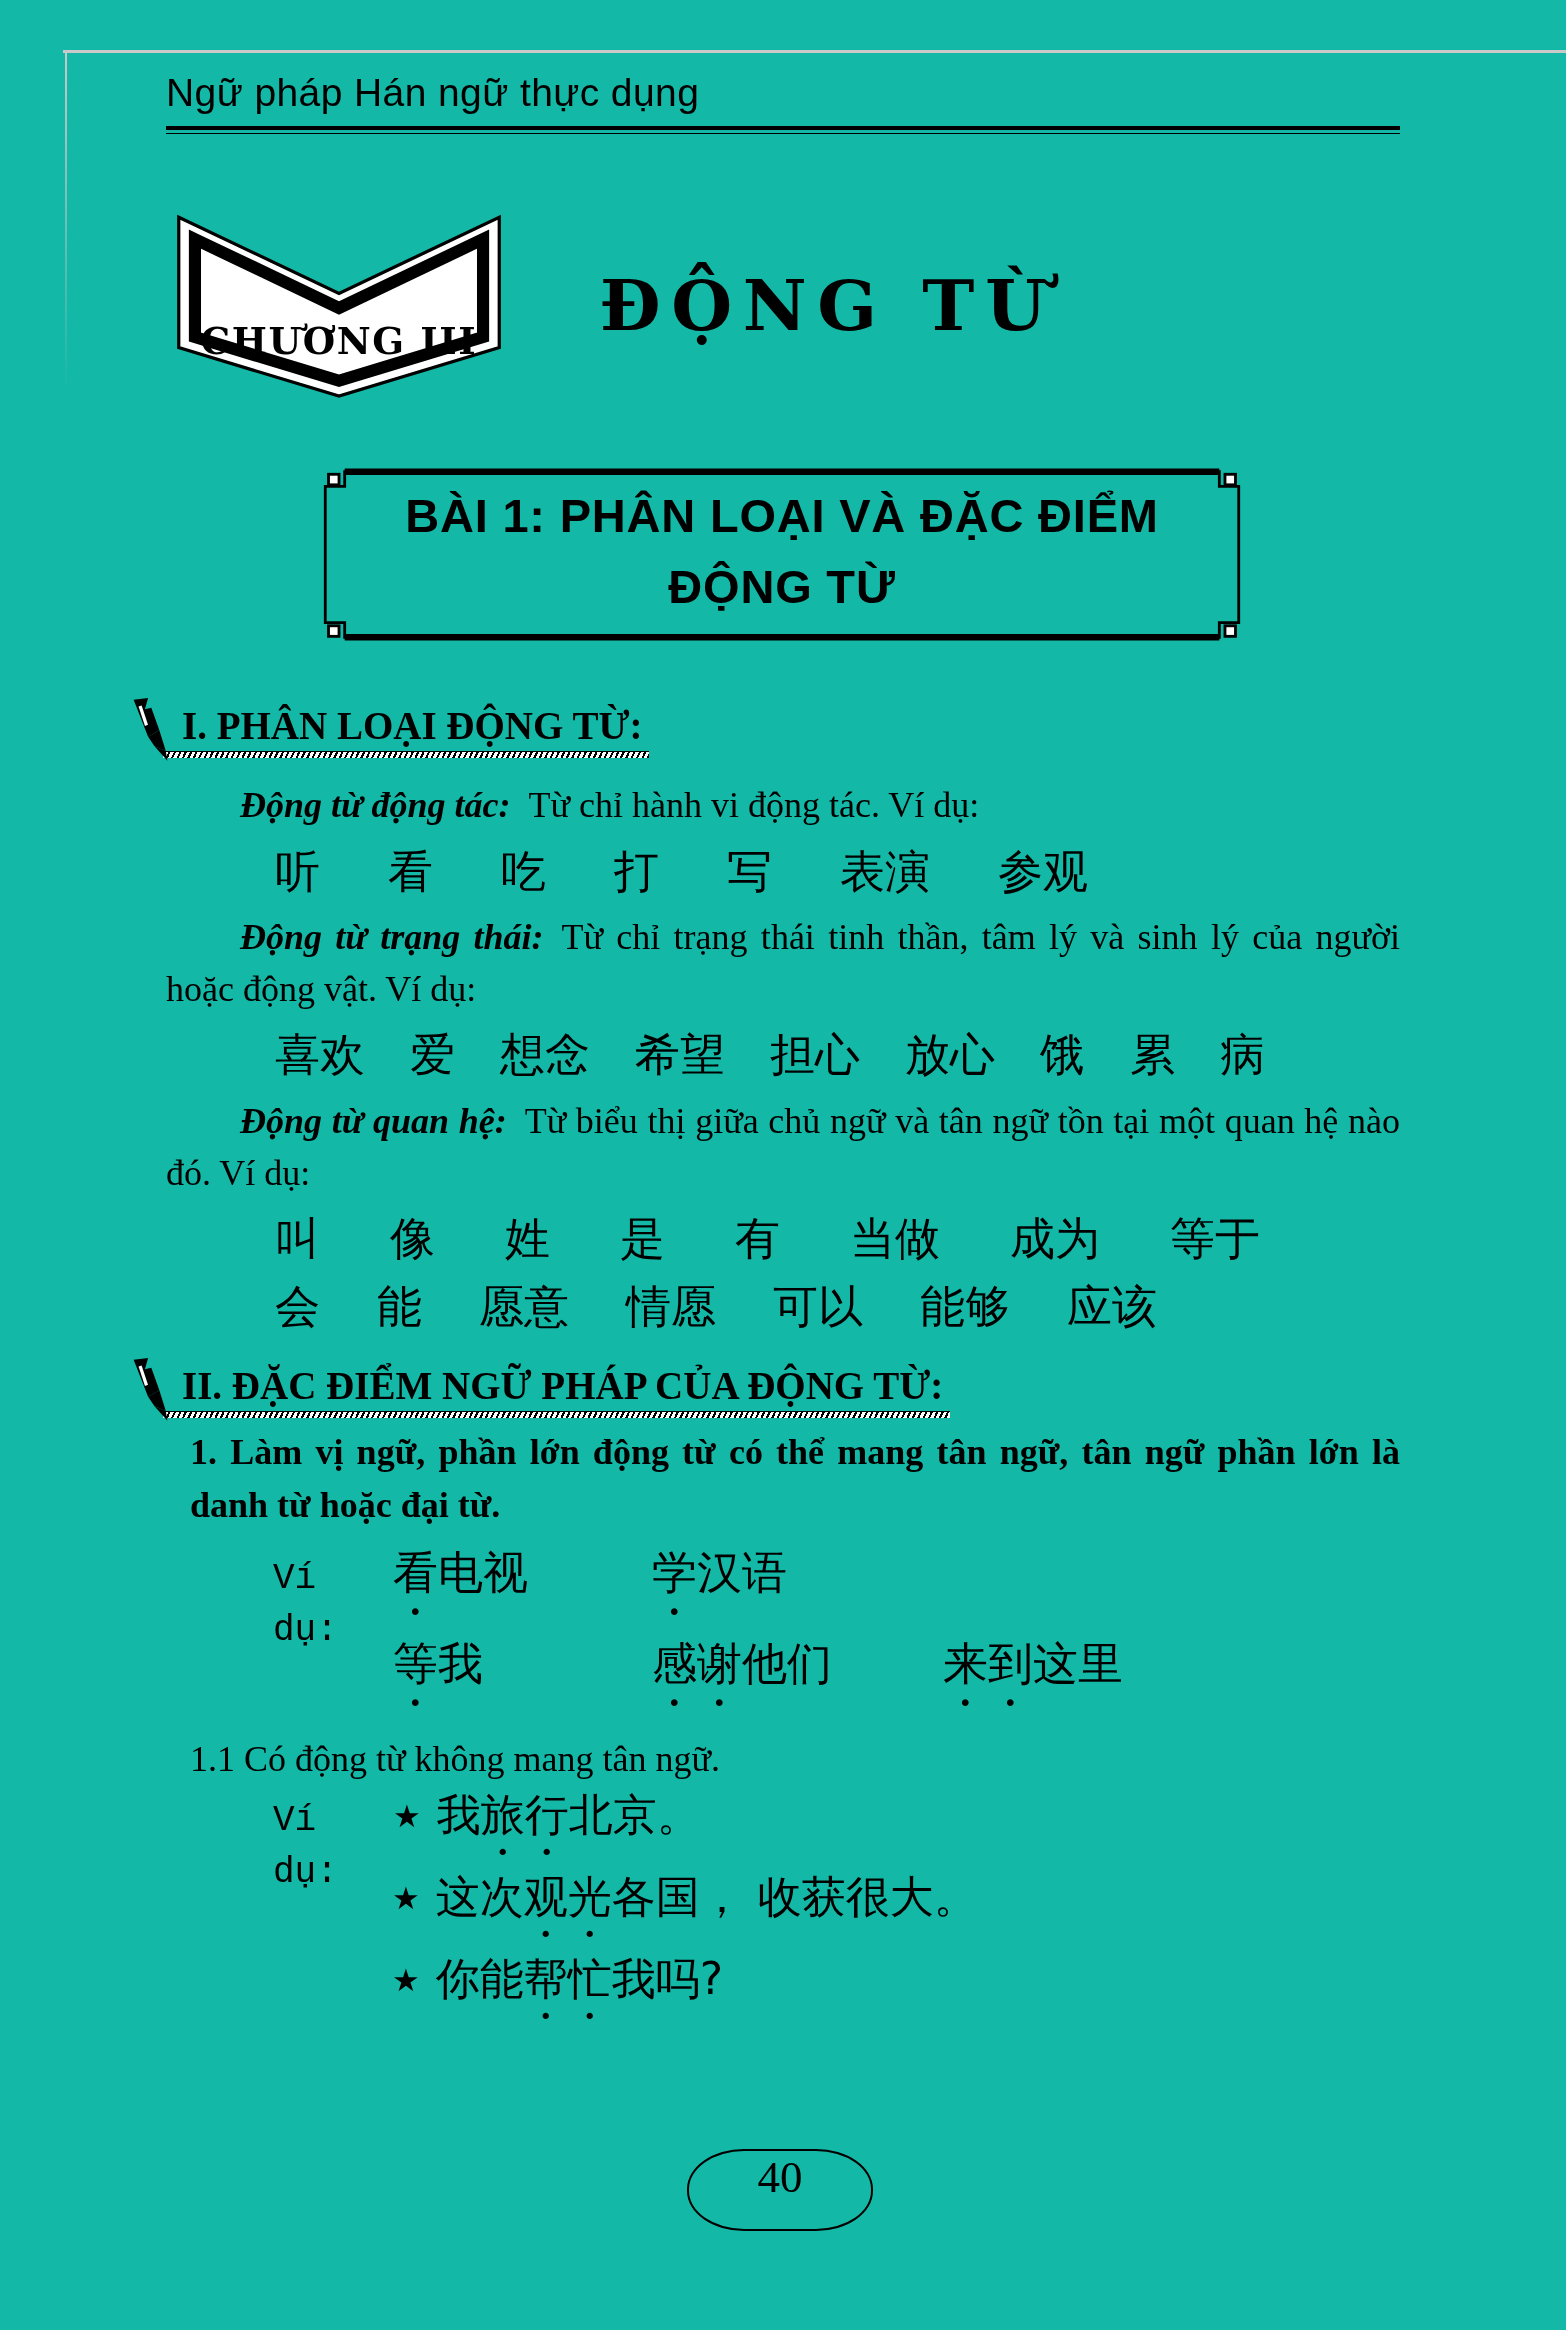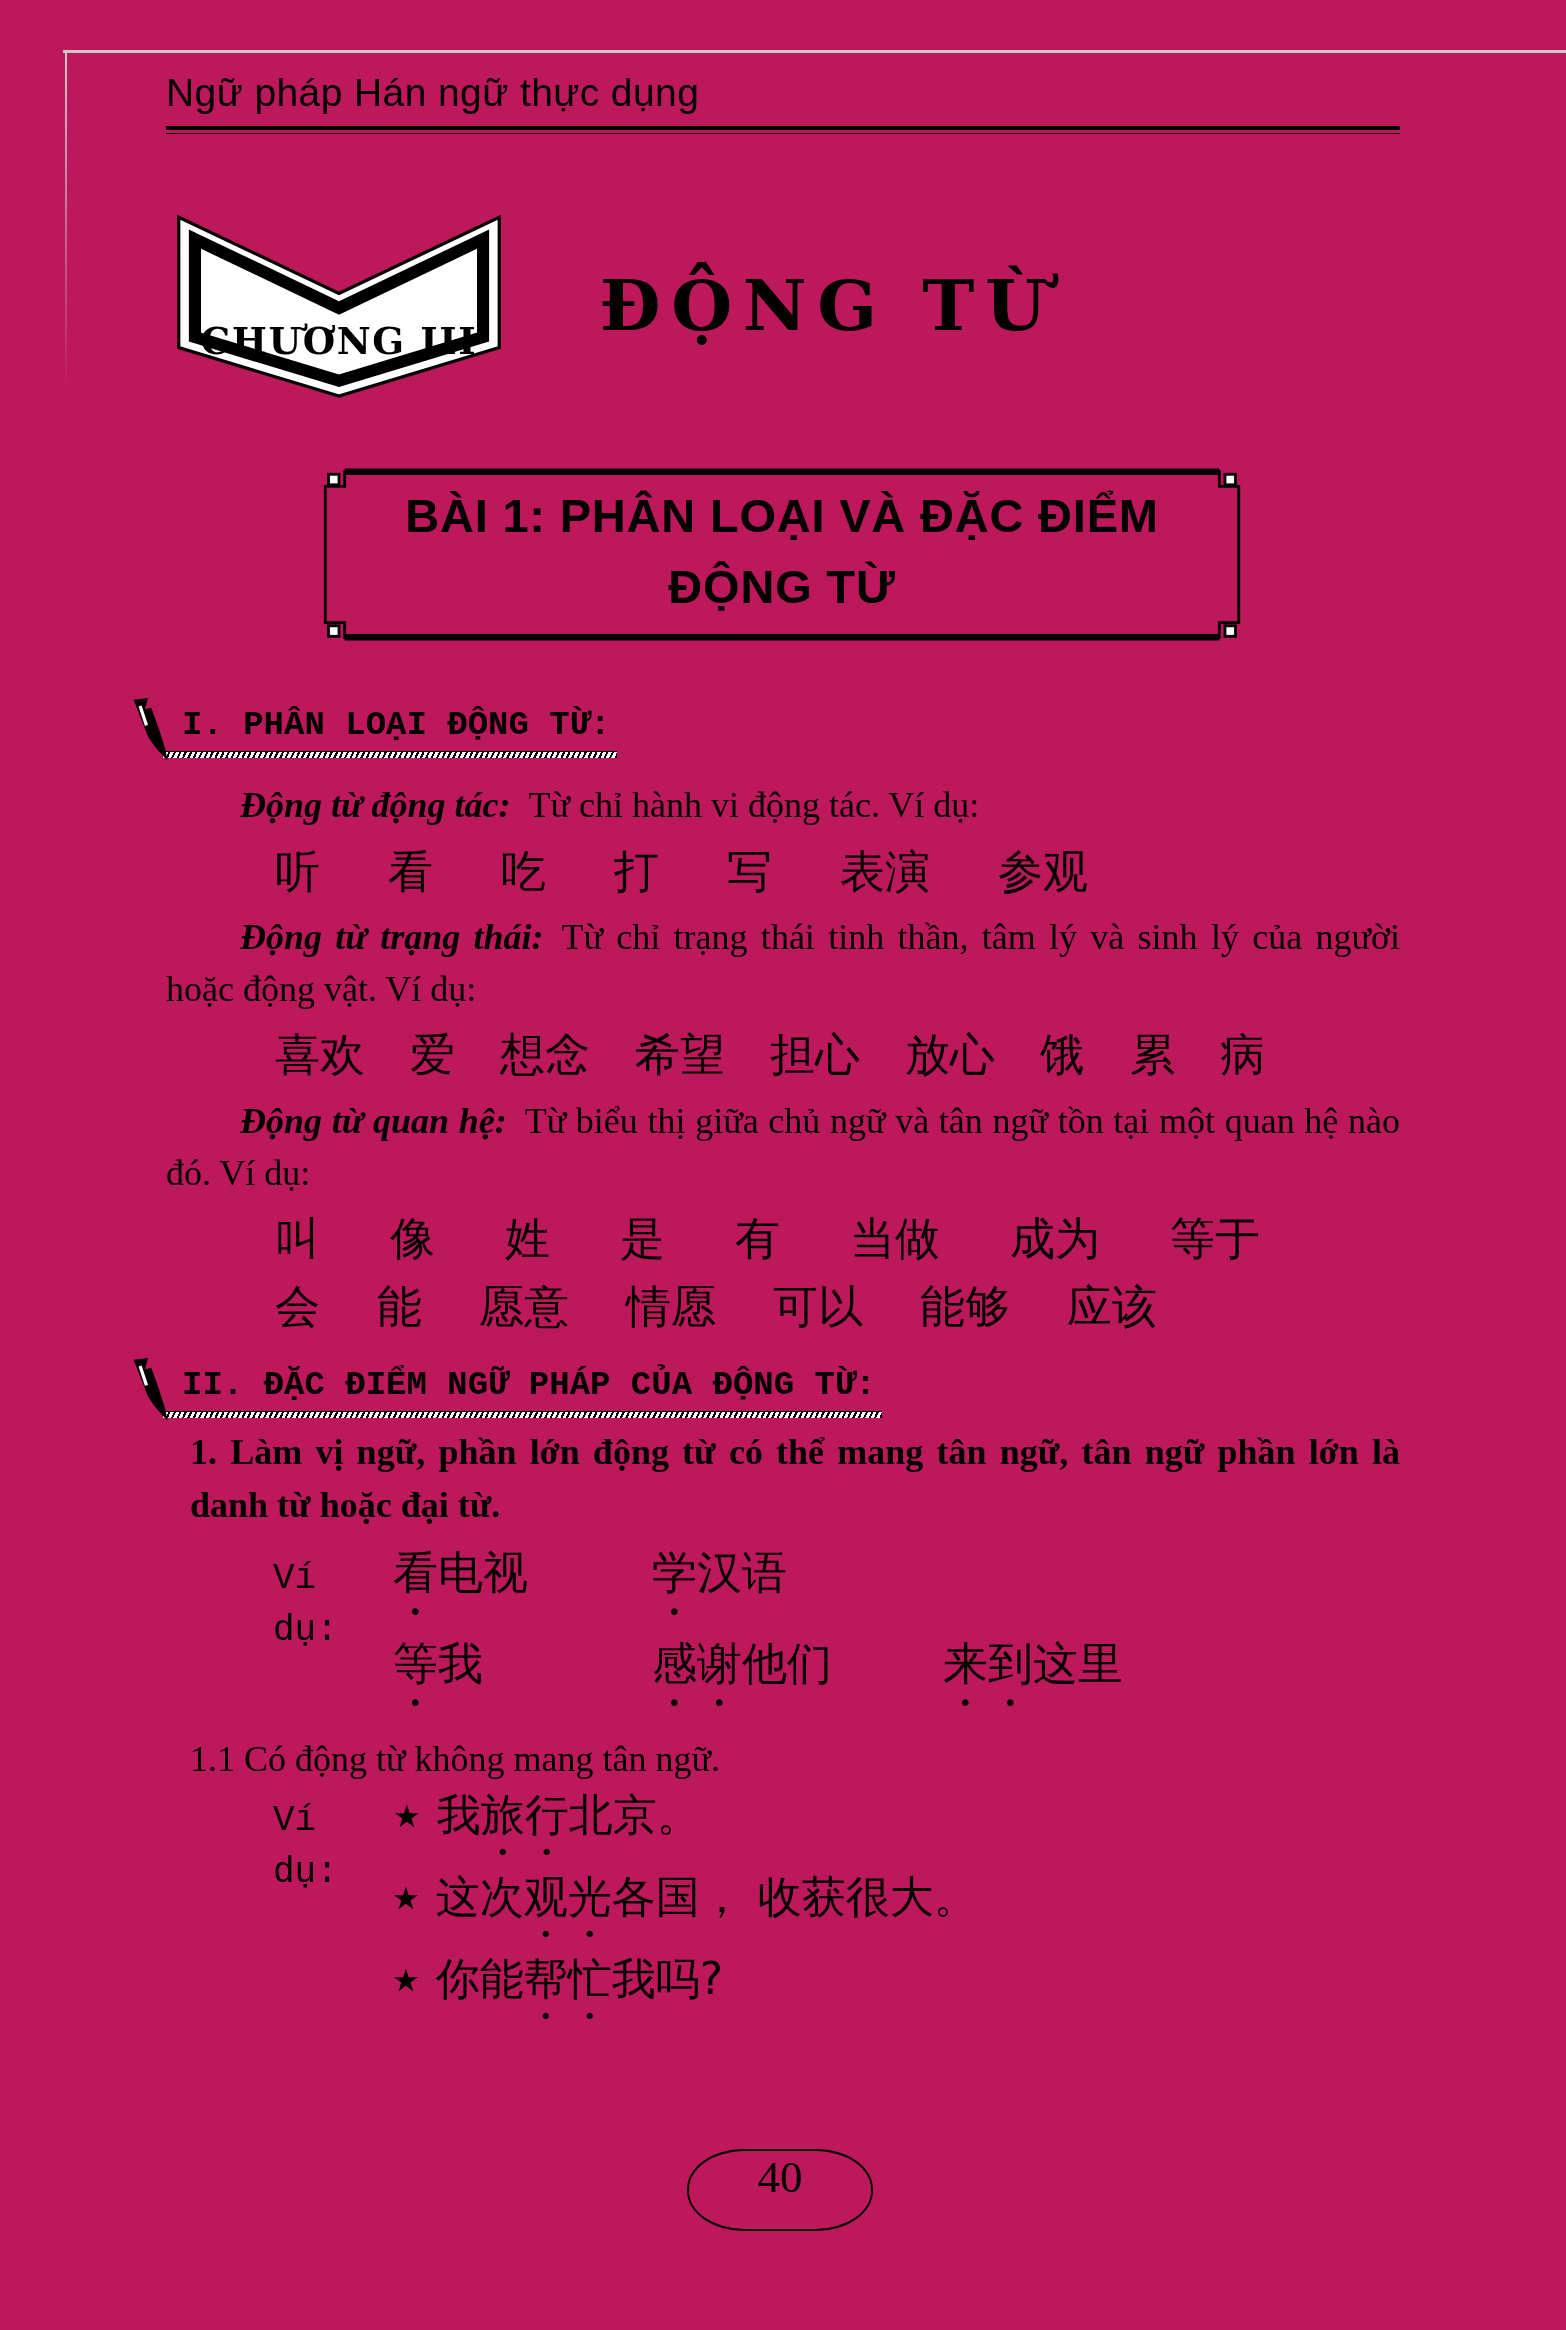--- a/index.html
+++ b/index.html
@@ -1,19 +1,19 @@
 <!DOCTYPE html>
 <html style="font-size:13px"><head>
 <meta charset="utf-8">
 <style>
   html,body{margin:0;padding:0;background:#fff;}
   .page{
     position:relative;
     width:1566px;height:2330px;
-    background:#be185d;color:#000;
+    background:#14b8a6;color:#000;
     font-family:"Liberation Serif","DejaVu Serif",serif;
     box-sizing:border-box;
     padding:0 166px;
     overflow:hidden;
     margin:0 auto;
   }
   
   .scan-edge-top{position:absolute;left:63px;top:50px;right:0;height:3.2px;background:#c9c9c9;}
   .scan-edge-left{position:absolute;left:65px;top:50px;width:2.4px;height:340px;
     background:linear-gradient(#c9c9c9,rgba(201,201,201,0));}
@@ -53,22 +53,22 @@
     position:relative;text-align:center;padding-top:13px;
     font-family:"Liberation Sans","DejaVu Sans",sans-serif;
     font-weight:bold;font-size:47px;line-height:71px;letter-spacing:0.8px;
   }
 
   
   .sec-row{margin-top:61px;}
   .sec-row.second{margin-top:27.5px;}
   .sec-head{display:inline-block;position:relative;margin-left:16px;}
   .sec-title{
-    font-family:Liberation Mono, monospace;
-    font-weight:bold;font-size:34px;line-height:45px;
+    font-family:Liberation Serif, serif;
+    font-weight:bold;font-size:39px;line-height:45px;
   }
   .sec-underline{
     height:6.5px;margin-top:3.2px;margin-left:-19.4px;width:calc(100% + 26px);
     border-top:1.6px solid #000;
     background:repeating-linear-gradient(115deg,#000 0 2px,#fff 2px 4.9px);
   }
   .pen{position:absolute;left:-58px;top:-4.9px;width:45px;height:66px;}
 
   
   .def{margin:11.3px 0 0 0;font-size:36px;line-height:52px;text-align:justify;text-indent:74px;}

